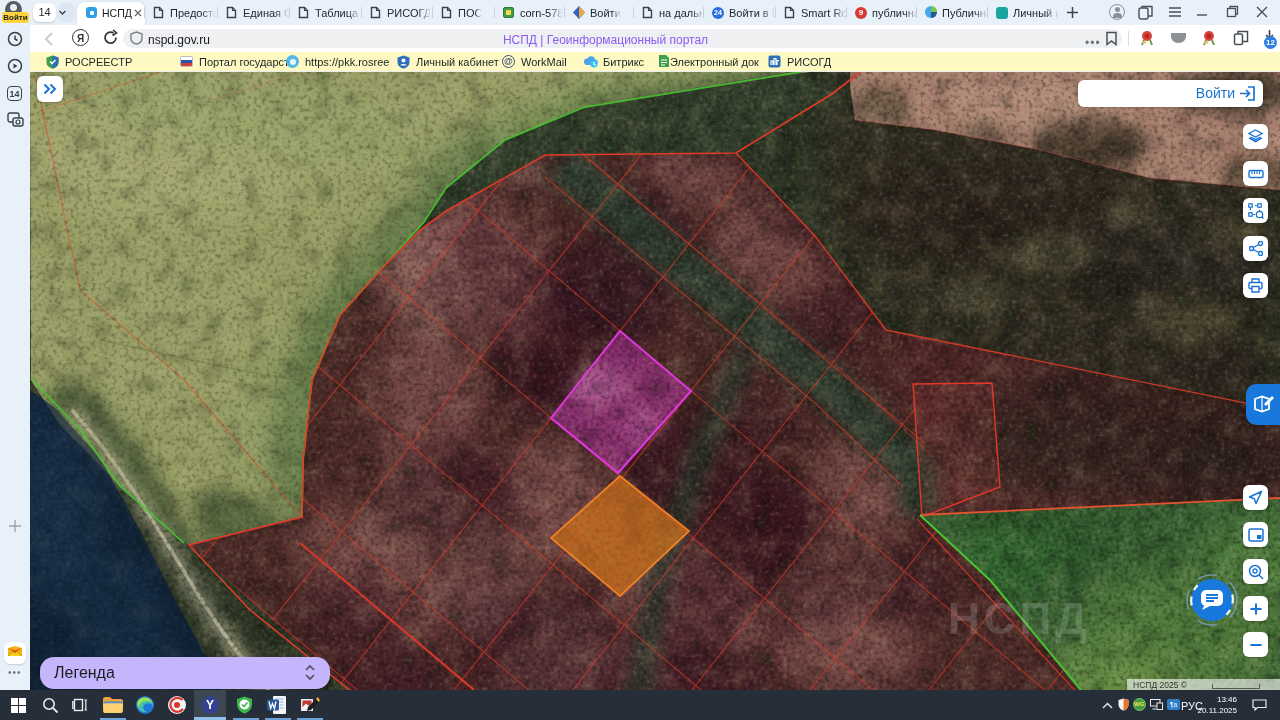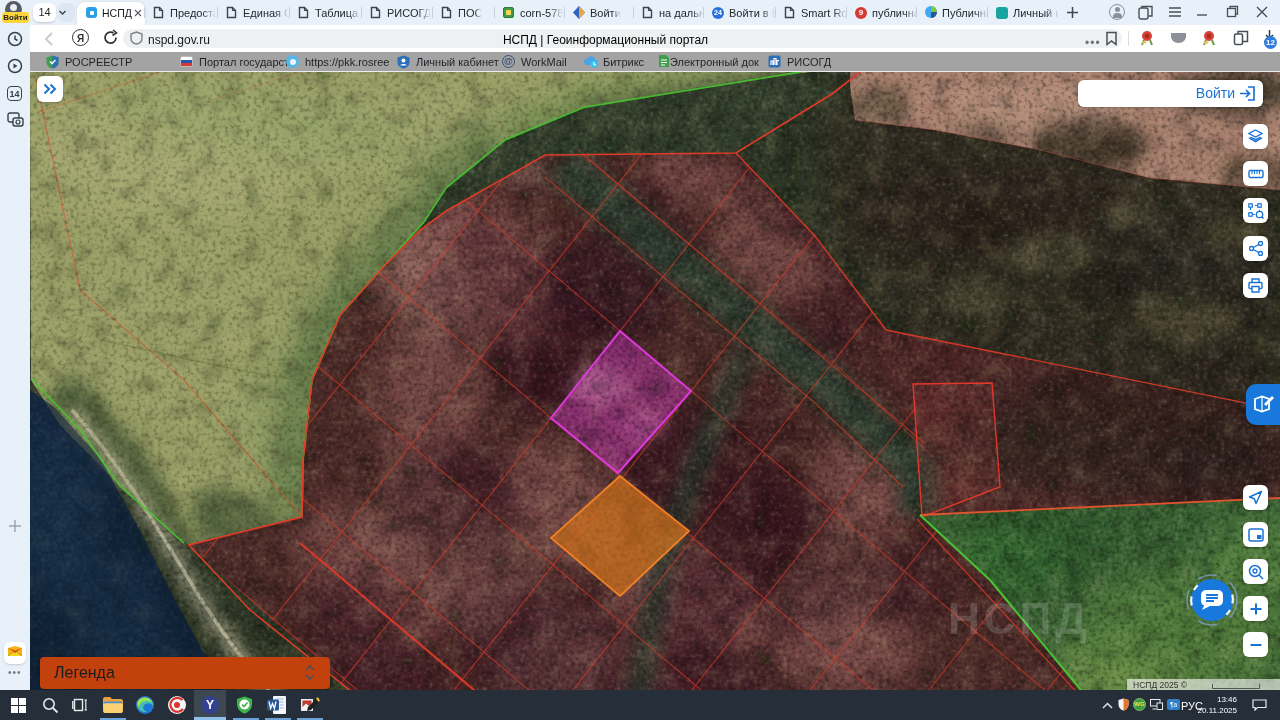--- a/index.html
+++ b/index.html
@@ -1,19 +1,19 @@
 <!DOCTYPE html>
 <html><head><meta charset="utf-8"><title>НСПД | Геоинформационный портал</title>
 <style>
 *{margin:0;padding:0;box-sizing:border-box}
 html,body{width:1280px;height:720px;overflow:hidden;font-family:"Liberation Sans",sans-serif;background:#fff}
 .abs{position:absolute}
 #tabbar{left:0;top:0;width:1280px;height:25px;background:#e8f1fa}
 #addr{left:30px;top:25px;width:1250px;height:27px;background:#fff}
-#bmbar{left:30px;top:52px;width:1250px;height:20px;background:#a3a3a3;border-bottom:1px solid #ececec}
+#bmbar{left:30px;top:52px;width:1250px;height:20px;background:#fef9c3;border-bottom:1px solid #ececec}
 #sidebar{left:0;top:25px;width:30px;height:665px;background:#e8f1f9}
 #taskbar{left:0;top:690px;width:1280px;height:30px;background:#262f39}
 .tab{position:absolute;top:0;height:25px;display:flex;align-items:center;font-size:11px;color:#23272e;white-space:nowrap}
 .tabsep{position:absolute;top:7px;width:1px;height:11px;background:#c3d2e0}
 .fade{overflow:hidden;max-width:46px;-webkit-mask-image:linear-gradient(90deg,#000 70%,transparent 100%)}
 .bmitem{position:absolute;top:2px;height:16px;display:flex;align-items:center;font-size:11px;color:#1e2226;white-space:nowrap}
 .mapbtn{position:absolute;width:25px;height:25px;background:#fff;border-radius:6px;box-shadow:0 1px 3px rgba(0,0,0,.25);display:flex;align-items:center;justify-content:center}
 svg{display:block}
 </style>
 </head>
@@ -357,21 +357,21 @@
   <svg width="52" height="52" viewBox="0 0 52 52">
     <circle cx="26" cy="26" r="21" fill="#1878dc"></circle>
     <path d="M5 26 A21 21 0 0 1 16 8" fill="none" stroke="#fff" stroke-width="2.2" stroke-dasharray="9 7" opacity=".95" transform="rotate(-15 26 26)"></path>
     <path d="M47 26 A21 21 0 0 1 36 44" fill="none" stroke="#fff" stroke-width="2.2" stroke-dasharray="9 7" opacity=".95" transform="rotate(-15 26 26)"></path>
     <circle cx="26" cy="26" r="25" fill="none" stroke="#7f9fc0" stroke-width="1.6" stroke-dasharray="20 14" opacity=".8"></circle>
     <rect x="15" y="16" width="22" height="16" rx="5" fill="#fff"></rect>
     <path d="M19 30 L16 36 L24 32 Z" fill="#fff"></path>
     <path d="M20 21 H32 M20 24 H32 M20 27 H28" stroke="#1878dc" stroke-width="1.8"></path>
   </svg>
 </div>
-<div class="abs" style="left:40px;top:657px;width:290px;height:32px;background:#c2410c;border-radius:4px;box-shadow:0 1px 4px rgba(0,0,0,.2)">
+<div class="abs" style="left:40px;top:657px;width:290px;height:32px;background:#c4b5fd;border-radius:14px;box-shadow:0 1px 4px rgba(0,0,0,.2)">
   <div class="abs" style="left:14px;top:7px;font-size:16px;color:#1b1e21">Легенда</div>
   <svg class="abs" style="right:14px;top:7px" width="12" height="17" viewBox="0 0 12 17">
       <path d="M2 6 L6 2 L10 6" fill="none" stroke="#4c5258" stroke-width="1.7"></path>
       <path d="M2 11 L6 15 L10 11" fill="none" stroke="#4c5258" stroke-width="1.7"></path>
     </svg>
 </div>
 <div class="abs" style="left:1127px;top:679px;width:153px;height:11px;background:rgba(255,255,255,.6)"></div>
 <div class="abs" style="left:1133px;top:680px;font-size:8.5px;color:#333">НСПД 2025 ©</div>
 <div class="abs" style="left:1296px;top:678.5px;font-size:10px;color:#333">20 m</div>
 <svg class="abs" style="left:1212px;top:684px" width="48" height="5" viewBox="0 0 48 5">
@@ -528,21 +528,21 @@
   <div class="abs" style="left:42px;top:4px;width:17px;height:17px;border-radius:50%;border:1.6px solid #2e3338;font-size:10px;font-weight:bold;color:#2e3338;text-align:center;line-height:17px">Я</div>
   <svg class="abs" style="left:72px;top:4px" width="17" height="17" viewBox="0 0 17 17">
       <path d="M14 8.5 A5.5 5.5 0 1 1 11.5 4" fill="none" stroke="#2e3338" stroke-width="1.7"></path>
       <path d="M11 1 L14.5 4 L10.5 6.5" fill="none" stroke="#2e3338" stroke-width="1.6"></path>
     </svg>
   <div class="abs" style="left:93px;top:3.5px;width:999px;height:19px;background:#eef0f1;border-radius:10px"></div>
   <svg class="abs" style="left:100px;top:6px" width="13" height="14" viewBox="0 0 13 14">
       <path d="M6.5 1 L12 3 V7 C12 10.5 9.5 12.5 6.5 13 C3.5 12.5 1 10.5 1 7 V3 Z" fill="none" stroke="#7d838a" stroke-width="1.4"></path>
     </svg>
   <div class="abs" style="left:118px;top:7.5px;font-size:12px;color:#17191c">nspd.gov.ru</div>
-  <div class="abs" style="left:93px;top:7.5px;width:965px;text-align:center;font-size:12px;color:#000000">НСПД | Геоинформационный портал</div>
+  <div class="abs" style="left:93px;top:7.5px;width:965px;text-align:center;font-size:12px;color:#8b5cf6">НСПД | Геоинформационный портал</div>
   <div class="abs" style="left:1055px;top:11px;width:16px;font-size:12px;letter-spacing:1px;color:#70757c">•••</div>
   <svg class="abs" style="left:1075px;top:6px" width="13" height="15" viewBox="0 0 13 15">
       <path d="M2 1.5 H11 V13.5 L6.5 10 L2 13.5 Z" fill="none" stroke="#4a4f55" stroke-width="1.5"></path>
     </svg>
   <div class="abs" style="left:1098px;top:6px;width:1px;height:15px;background:#dadde0"></div>
   <svg class="abs" style="left:1108px;top:4px" width="18" height="18" viewBox="0 0 18 18">
       <circle cx="9" cy="7" r="5" fill="#d8433a"></circle>
       <circle cx="9" cy="7" r="2.4" fill="#b02a24"></circle>
       <path d="M6 11 L4 16 M12 11 L14 16" stroke="#6a9a3f" stroke-width="2"></path>
       <path d="M4 14 C6 12.5 7 13 8 14" stroke="#e0c25e" stroke-width="2"></path>

